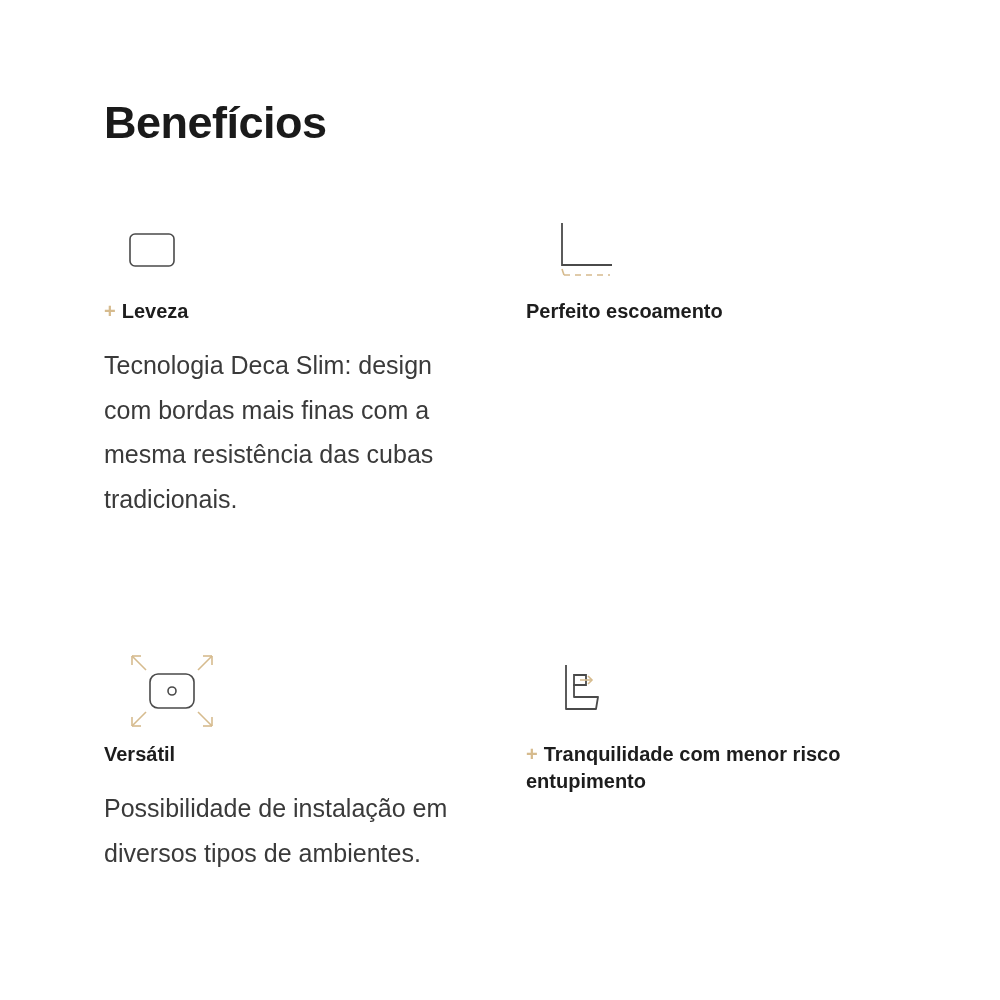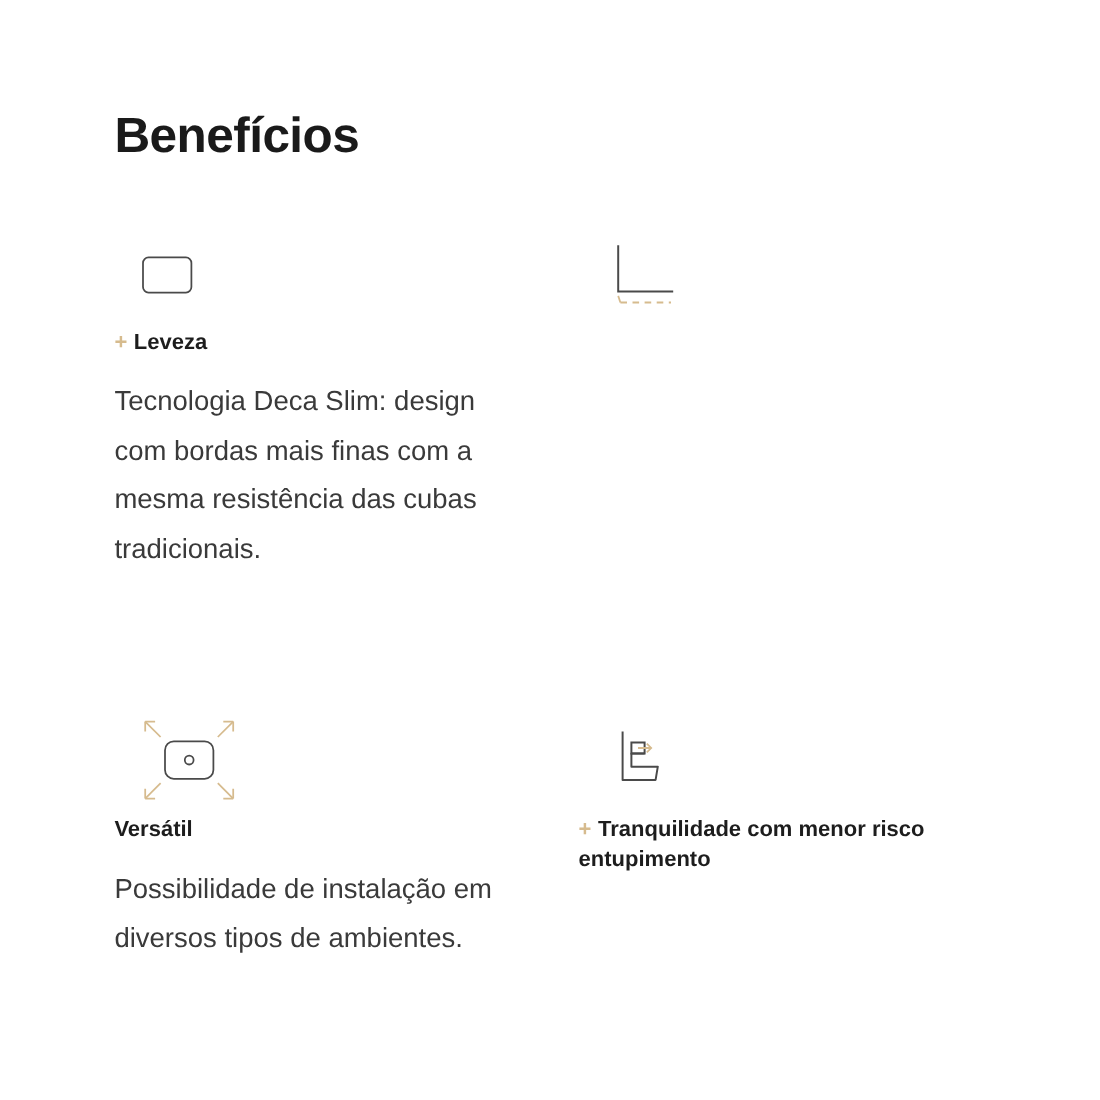--- a/index.html
+++ b/index.html
@@ -92,20 +92,23 @@
     </div>
 
     <div class="card">
       <div class="icon-box">
         <svg width="90" height="70" viewBox="0 0 90 70" aria-hidden="true">
           <path d="M18 10 L18 52 L68 52" fill="none" stroke="#4a4a4a" stroke-width="1.8"></path>
           <path d="M20 62 L66 62" fill="none" stroke="#d6bb8e" stroke-width="1.6" stroke-dasharray="6 5"></path>
           <path d="M18 56 L20 62" fill="none" stroke="#d6bb8e" stroke-width="1.6"></path>
         </svg>
       </div>
+      <div class="title-row">
+        <span class="card-title"><span>Perfeito escoamento</span></span>
+      </div>
     </div>
 
     <div class="card">
       <div class="icon-box">
         <svg width="100" height="100" viewBox="0 0 100 100" aria-hidden="true">
           <rect x="28" y="33" width="44" height="34" rx="8" ry="8" fill="none" stroke="#4a4a4a" stroke-width="1.6"></rect>
           <circle cx="50" cy="50" r="4" fill="none" stroke="#4a4a4a" stroke-width="1.6"></circle>
           <g stroke="#d6bb8e" stroke-width="1.6" fill="none">
             <path d="M24 29 L10 15"></path>
               <path d="M10 15 L10 24"></path>

